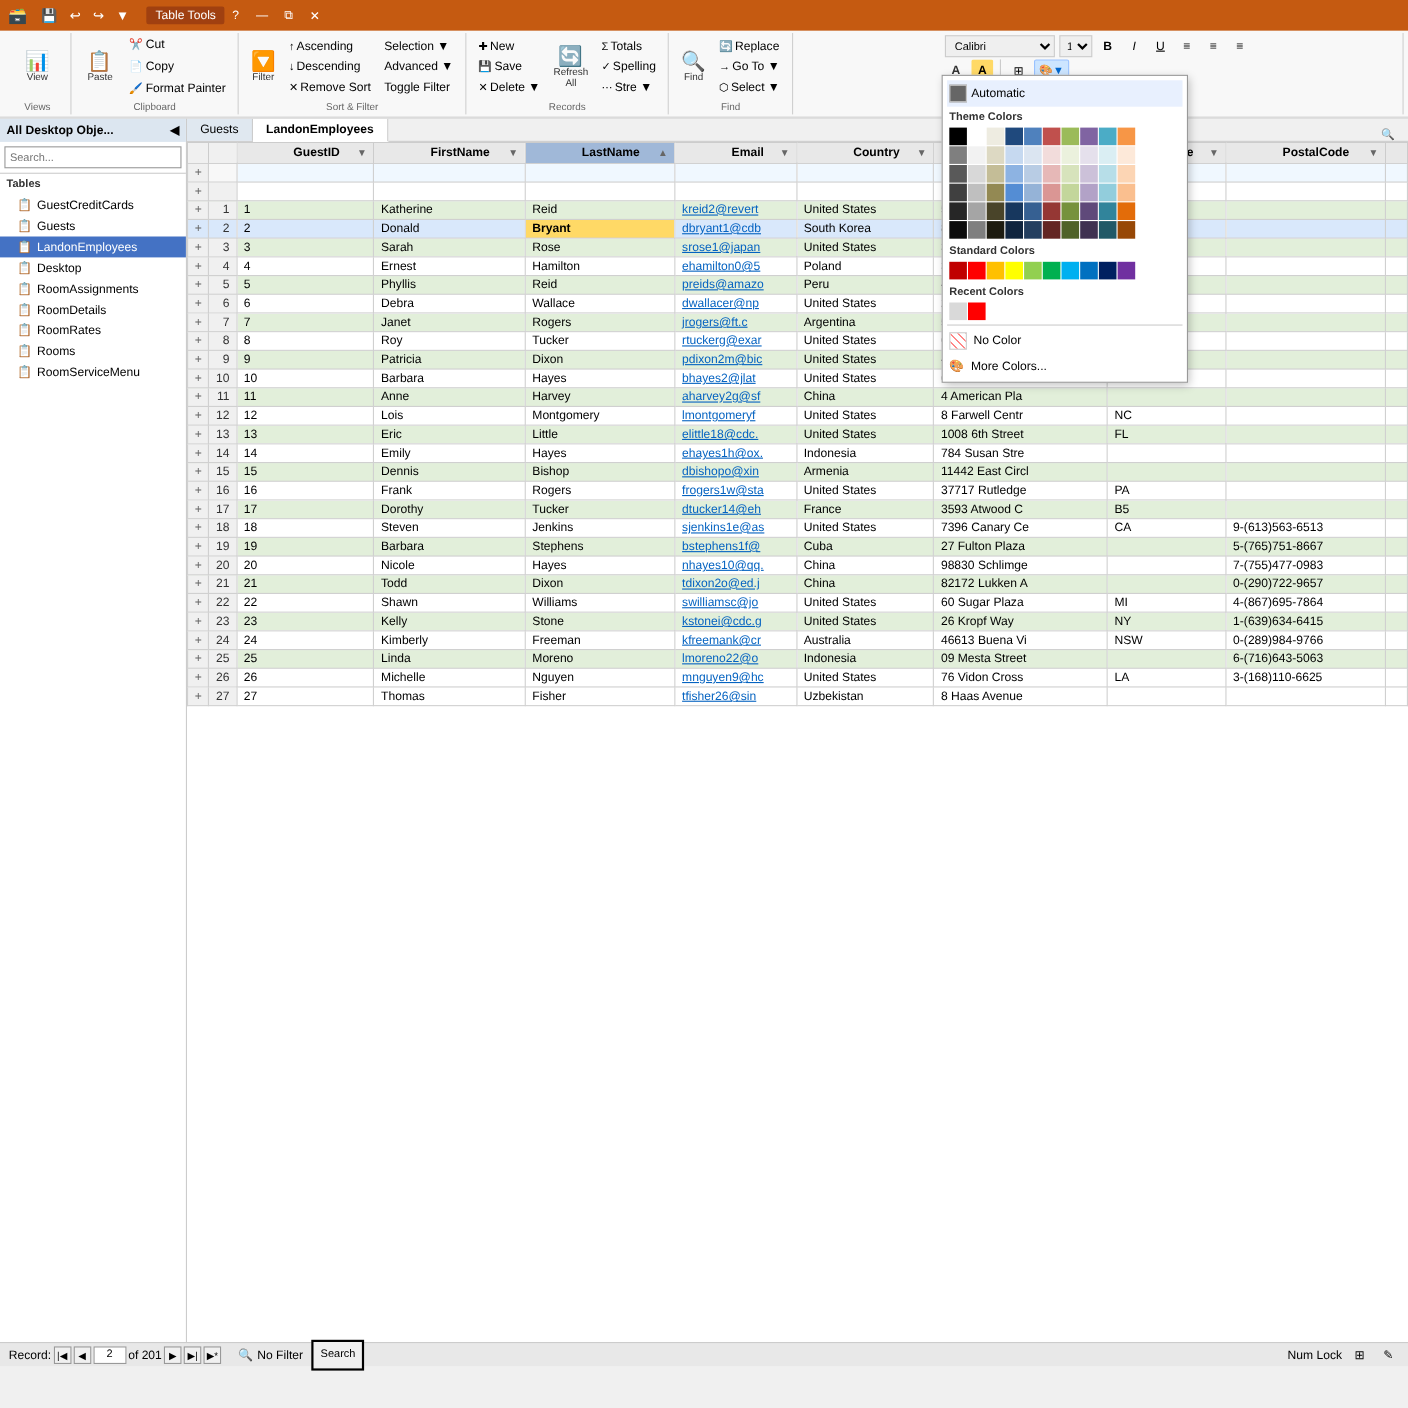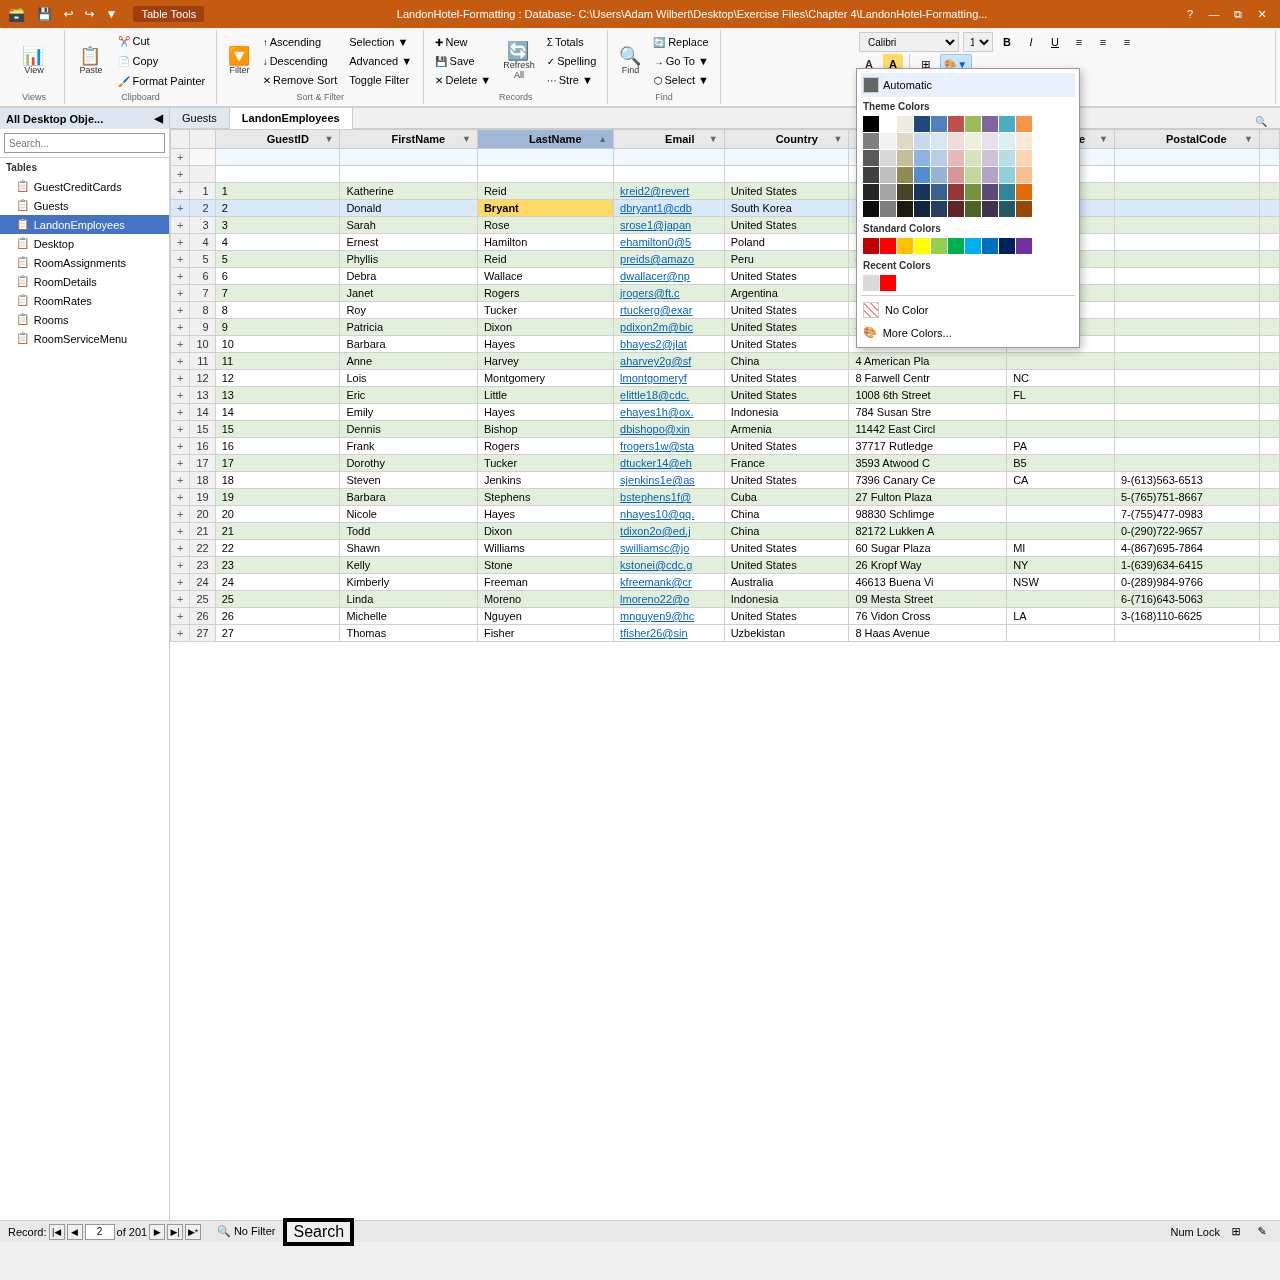--- a/index.html
+++ b/index.html
@@ -105,23 +105,20 @@
 <div class="title-bar">
   <div class="title-bar-left">
     <span style="font-size:14px; margin-right:4px;">🗃️</span>
     <div class="quick-access">
       <button class="qa-btn">💾</button>
       <button class="qa-btn">↩</button>
       <button class="qa-btn">↪</button>
       <button class="qa-btn">▼</button>
     </div>
     <span style="margin-left:8px; font-size:11px; background: #a04010; padding: 2px 8px; border-radius: 2px;">Table Tools</span>
-  </div>
-  <div class="title-bar-center">
-    <span>LandonHotel-Formatting : Database- C:\Users\Adam Wilbert\Desktop\Exercise Files\Chapter 4\LandonHotel-Formatting...</span>
   </div>
   <div class="title-bar-right">
     <button class="wc-btn">?</button>
     <button class="wc-btn">—</button>
     <button class="wc-btn">⧉</button>
     <button class="wc-btn wc-close">✕</button>
   </div>
 </div>
 
 <div class="ribbon">
@@ -723,21 +720,21 @@
     <span>Record:</span>
     <button class="nav-btn">|◀</button>
     <button class="nav-btn">◀</button>
     <input type="text" style="width: 30px; height: 16px; border: 1px solid rgb(153, 153, 153); text-align: center; font-size: 10px;" value="2">
     <span>of 201</span>
     <button class="nav-btn">▶</button>
     <button class="nav-btn">▶|</button>
     <button class="nav-btn">▶*</button>
   </div>
   <span style="margin-left:8px;">🔍 <span>No Filter</span></span>
-  <button style="height:28px; font-size:16px; padding:0 6px; border:4px solid #000000; background:#f0f0f0; cursor:pointer;">Search</button>
+  <button style="height:28px; font-size:10px; padding:0 6px; border:2px solid #000000; background:#f0f0f0; cursor:pointer;">Search</button>
   <div class="status-right">
     <span>Num Lock</span>
     <button class="format-btn">⊞</button>
     <button class="format-btn">✎</button>
   </div>
 </div>
 
 <div class="color-picker-dropdown">
   <div class="cp-automatic">
     <span style="width:16px; height:16px; background:#666; display:inline-block; border:1px solid #ccc;"></span>

